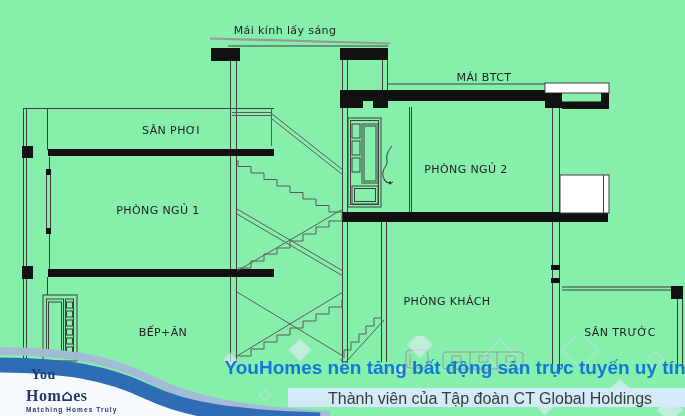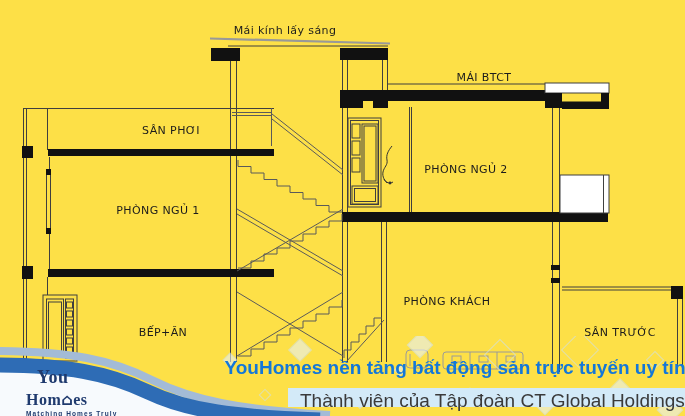--- a/index.html
+++ b/index.html
@@ -1,28 +1,28 @@
 <!DOCTYPE html>
 <html><head>
 <meta charset="utf-8">
 <style>
   html,body{margin:0;padding:0;background:#fff;}
-  .page{position:relative;width:685px;height:416px;background:#fde047;overflow:hidden;
+  .page{position:relative;width:685px;height:416px;background:#86efac;overflow:hidden;
         font-family:"DejaVu Sans", sans-serif;}
   svg{display:block;}
   .arch{position:absolute;left:0;top:0;z-index:1;}
   .footer-art{position:absolute;left:0;top:336px;z-index:2;}
   .plan-label{font-family:"DejaVu Sans", sans-serif;font-size:11px;fill:#1c1c1c;letter-spacing:.4px;}
   .headline{position:absolute;z-index:3;left:222px;top:357px;width:466px;text-align:center;
             font-family:"Liberation Sans", sans-serif;font-weight:bold;font-size:19px;
             color:#1377d9;white-space:nowrap;}
   .subline{position:absolute;z-index:3;left:300px;top:390px;width:380px;text-align:center;
-           font-family:"Liberation Sans", sans-serif;font-size:19px;color:#3a3a3a;white-space:nowrap;}
+           font-family:"Liberation Sans", sans-serif;font-size:16px;color:#3a3a3a;white-space:nowrap;}
   .logo{position:absolute;z-index:4;left:26px;top:368px;color:#1f3a6e;line-height:1;}
-  .logo .l1{font-family:"Liberation Serif", serif;font-weight:bold;font-size:18px;margin-left:11px;letter-spacing:.5px;}
+  .logo .l1{font-family:"Liberation Serif", serif;font-weight:bold;font-size:14px;margin-left:5px;letter-spacing:.5px;}
   .logo .l2{font-family:"Liberation Serif", serif;font-weight:bold;font-size:16px;margin-top:6px;letter-spacing:.5px;}
   .logo .house{font-family:"DejaVu Sans", sans-serif;font-weight:bold;}
   .logo .tag{font-family:"Liberation Sans", sans-serif;font-weight:bold;font-size:6.5px;
              letter-spacing:1.1px;margin-top:3px;white-space:nowrap;}
 </style>
 </head>
 <body>
 
 <div class="page">
 

